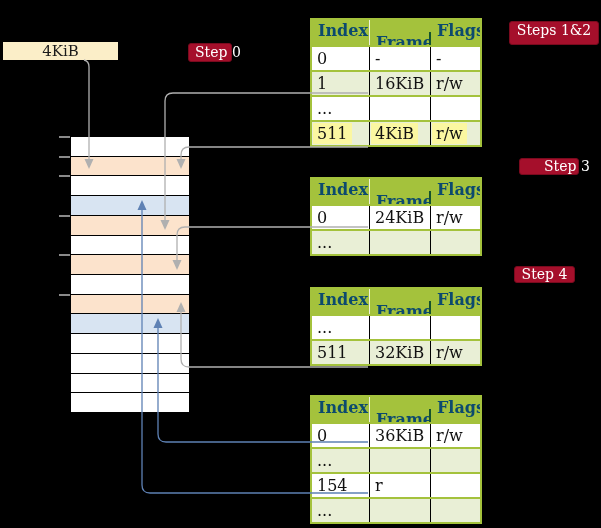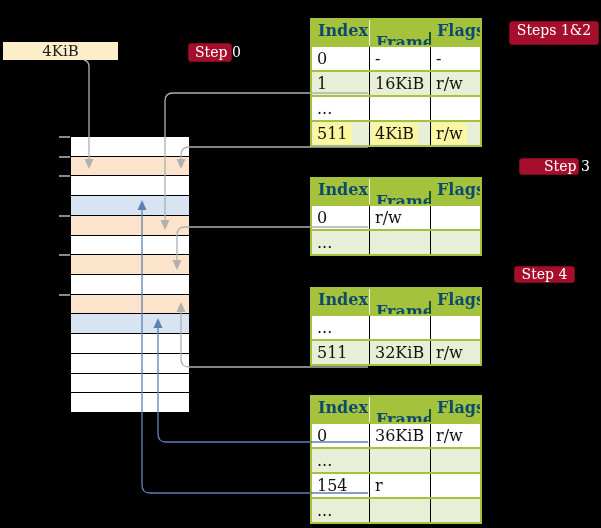--- a/index.html
+++ b/index.html
@@ -129,20 +129,21 @@
       </div>
     </div>
   <div class="tbl" id="table-2">
       <div class="thead">
         <span class="th">Index</span>
         <span class="th">Frame</span>
         <span class="th">Flags</span>
       </div>
       <div class="trow">
         <div class="td">0</div>
+        <div class="td">24KiB</div>
         <div class="td">r/w</div>
       </div>
       <div class="trow shaded">
         <div class="td">...</div>
         <div class="td"></div>
         <div class="td"></div>
       </div>
     </div>
   <div class="tbl" id="table-3">
       <div class="thead">

